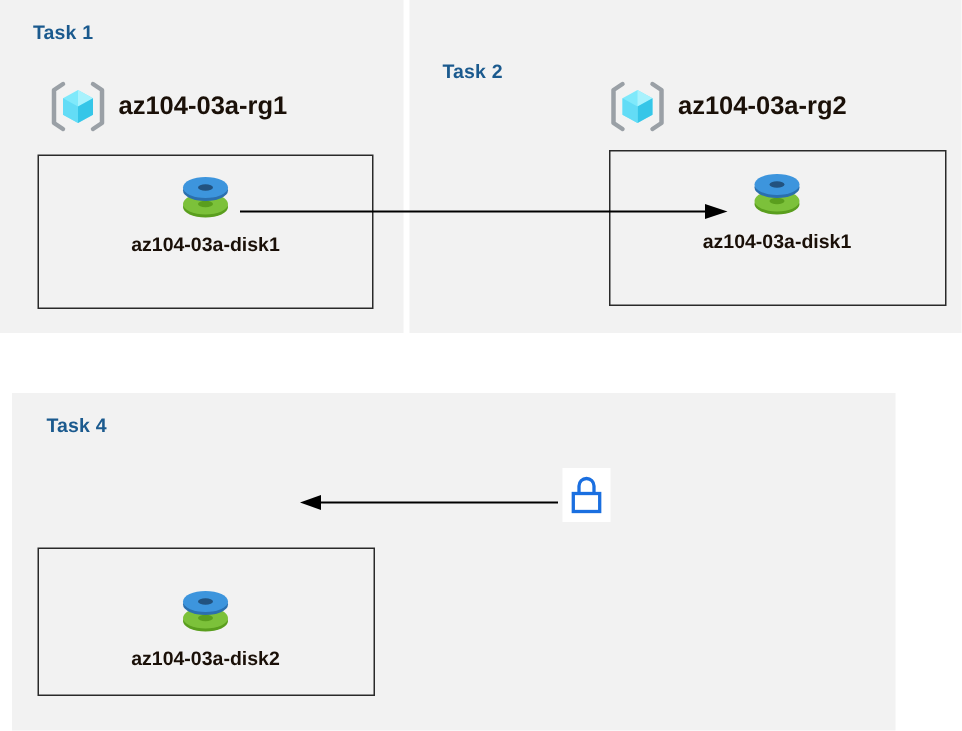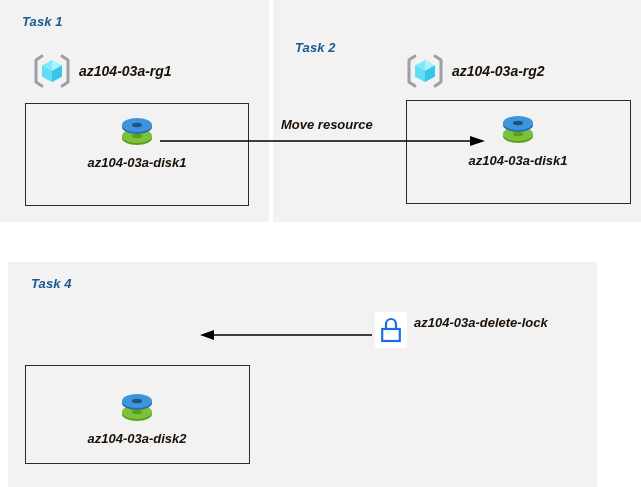--- a/index.html
+++ b/index.html
@@ -12,21 +12,20 @@
     height: 487px;
     position: relative;
     font-family: "Liberation Sans", sans-serif;
     overflow: hidden;
   }
   .stage {
     position: absolute;
     left: 0; top: 0;
     width: 641px;
     height: 420px;
-    font-style: italic;
   }
   
   .panel {
     position: absolute;
     background: #f2f2f2;
   }
   #panel-task1 { left: 0px;   top: 0px;   width: 269px; height: 222px; }
   #panel-task2 { left: 273px; top: 0px;   width: 368px; height: 222px; }
   #panel-task3 { left: 8px;   top: 262px; width: 589px; height: 225px; }
 
@@ -59,21 +58,21 @@
     display: flex;
     align-items: center;
     gap: 8px;
     white-space: nowrap;
   }
   #rg-row-1 { left: 33px;  top: 52px; }
   #rg-row-2 { left: 406px; top: 52px; }
   #rg-row-3 { left: 31px;  top: 318px; }
 
   .rg-label {
-    font-size: 14px;
+    font-size: 17px;
     font-weight: bold;
     color: #1a1008;
   }
 
   
   .rg-icon { width: 38px; height: 38px; display: block; }
 
   
   .disk-item {
     position: absolute;
@@ -213,21 +212,20 @@
         <ellipse cx="21" cy="13" rx="5" ry="2.2" fill="#22527f"></ellipse>
       </svg>
     </span>
     <div class="disk-label">az104-03a-disk1</div>
   </div>
 
   <svg class="connector" id="connector-move" viewBox="0 0 325 22" xmlns="http://www.w3.org/2000/svg">
     <line x1="0" y1="11" x2="312" y2="11" stroke="#000000" stroke-width="1.4"></line>
     <polygon points="325,11 310,6 310,16" fill="#000000"></polygon>
   </svg>
-  <div class="move-label">Move resource</div>
 
   <div class="panel" id="panel-task3"></div>
   <div class="panel-title" id="title-task3">Task 4</div>
 
 
   <div class="res-box" id="box-task3"></div>
 
   <div class="disk-item" id="disk-item-3">
     <span>
       <svg class="disk-icon" viewBox="0 0 42 40" xmlns="http://www.w3.org/2000/svg">
@@ -248,17 +246,16 @@
   </svg>
 
   <div id="lock-node">
     <span class="lock-icon-wrap">
       <svg class="lock-icon" viewBox="0 0 24 28" xmlns="http://www.w3.org/2000/svg">
         <path d="M7 13 L7 8 A5 5 0 0 1 17 8 L17 13" fill="none" stroke="#1a6fe0" stroke-width="2.2"></path>
         <rect x="3.2" y="13" width="17.6" height="12" fill="none" stroke="#1a6fe0" stroke-width="2.2"></rect>
       </svg>
     </span>
     <div class="lock-texts">
-      <div class="lock-name">az104-03a-delete-lock</div>
     </div>
   </div>
 
 </div>
 
 </body></html>

